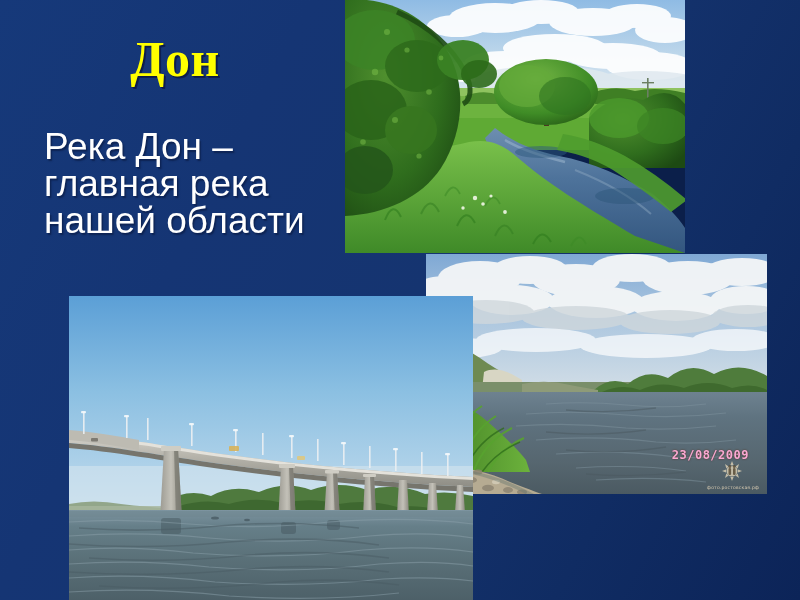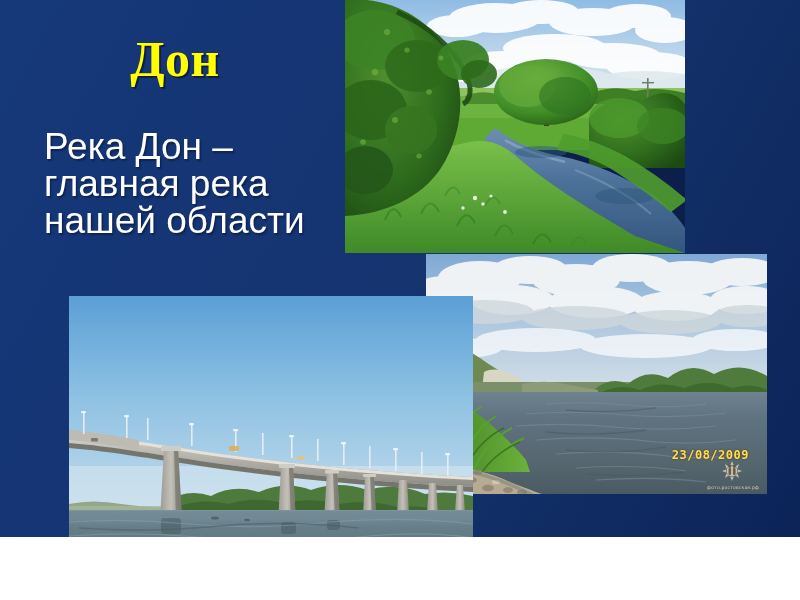--- a/index.html
+++ b/index.html
@@ -8,21 +8,21 @@
   }
   body {
     width: 800px;
     height: 600px;
     overflow: hidden;
     font-family: "Liberation Sans", sans-serif;
   }
   #slide {
     position: relative;
     width: 800px;
-    height: 537px;
+    height: 600px;
     background: linear-gradient(118deg, #16397a 0%, #153574 28%, #153470 52%, #102c63 78%, #0c2458 100%);
     overflow: hidden;
   }
   
   #slide-title {
     position: absolute;
     left: 40px;
     top: 33px;
     width: 270px;
     text-align: center;
@@ -61,21 +61,21 @@
   #photo-bridge       { left: 69px;  top: 296px; width: 404px; height: 304px; z-index: 4; }
 
   
   #date-stamp {
     position: absolute;
     right: 18px;
     bottom: 32px;
     font-family: "DejaVu Sans Mono", monospace;
     font-size: 12px;
     font-weight: bold;
-    color: #fde047;
+    color: #f9a8d4;
     letter-spacing: 0.5px;
     text-shadow: 0 0 2px rgba(80,30,0,0.8);
     z-index: 6;
     white-space: nowrap;
   }
   #watermark {
     position: absolute;
     right: 12px;
     bottom: 8px;
     width: 46px;

